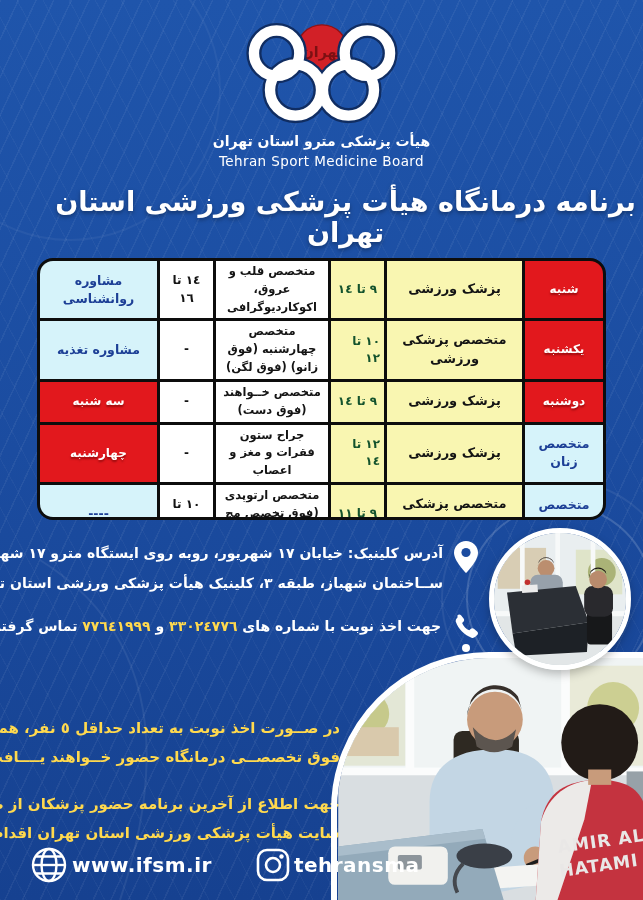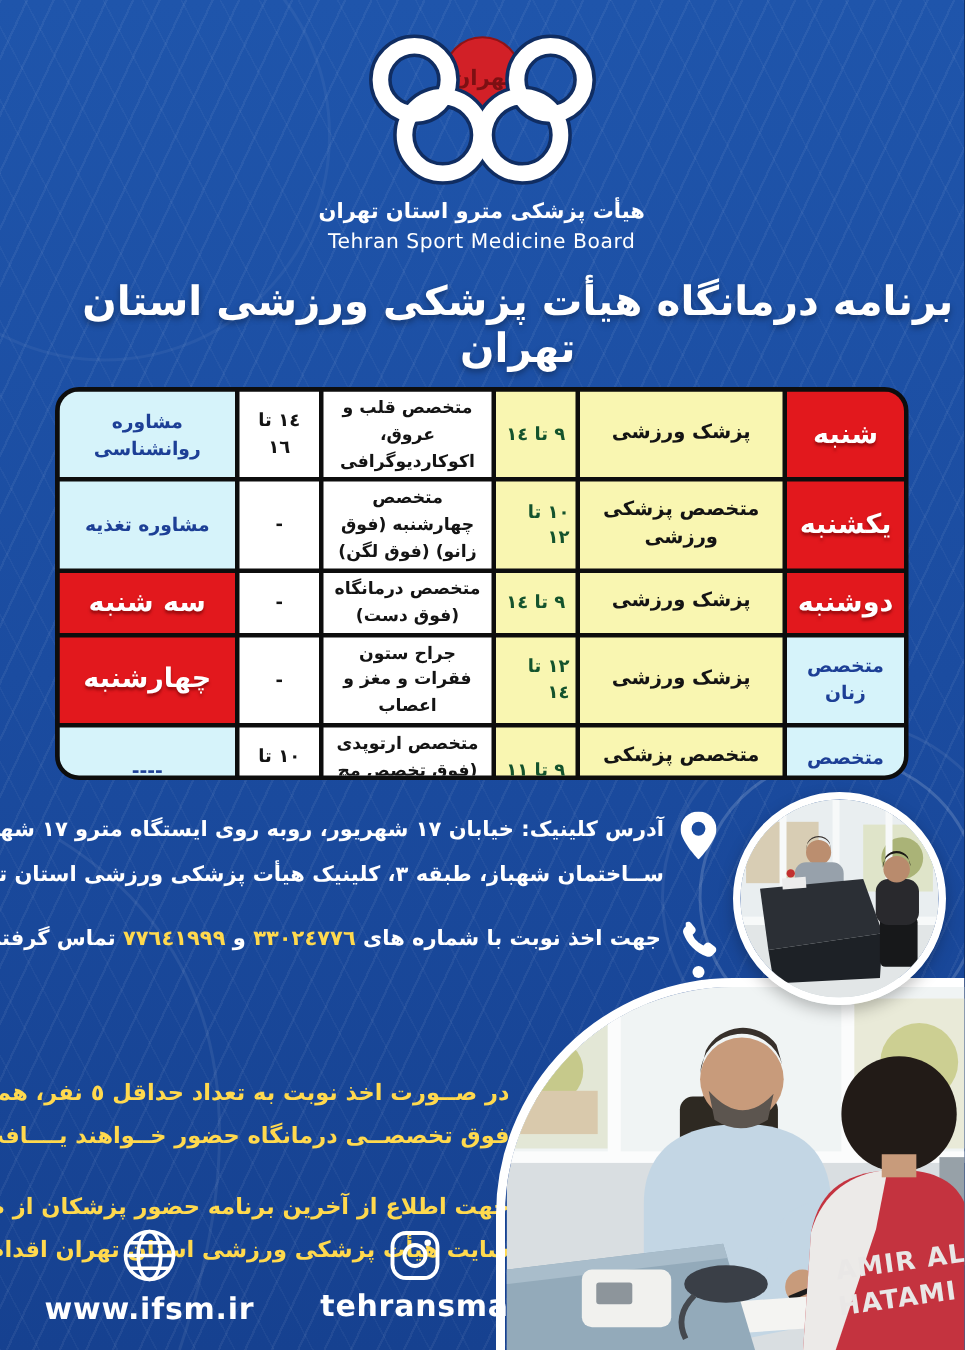--- a/index.html
+++ b/index.html
@@ -26,21 +26,21 @@
   }
   
   .sched{
     position:absolute;top:258px;right:37px;left:37px;height:262px;z-index:2;
     display:grid;grid-template-columns:78px 135px 53px 112px 53px 1fr;
     grid-template-rows:repeat(5,1fr);gap:3px;
     background:#0d0d0d;border:3px solid #0d0d0d;border-radius:16px;overflow:hidden;
     box-sizing:border-box;
   }
   .cell{display:flex;align-items:center;justify-content:center;text-align:center;padding:2px 4px;line-height:1.45;}
-  .c-day{background:#e2181d;color:#fff;font-weight:700;font-size:18px;text-shadow:0 2px 2px rgba(95,0,0,.55);}
+  .c-day{background:#e2181d;color:#fff;font-weight:700;font-size:12px;text-shadow:0 2px 2px rgba(95,0,0,.55);}
   .c-y{background:#f9f6b1;color:#141414;font-weight:700;font-size:13px;}
   .c-ty{background:#f9f6b1;color:#14532d;font-weight:700;font-size:12px;text-align:right;}
   .c-w{background:#ffffff;color:#141414;font-weight:700;font-size:11.5px;line-height:1.55;text-align:center;}
   .c-tw{background:#ffffff;color:#141414;font-weight:700;font-size:12px;}
   .c-c{background:#d6f3fa;color:#1d3f96;font-weight:700;font-size:12.5px;}
   
   .contact{position:absolute;top:538px;right:165px;left:26px;z-index:4;color:#fff;}
   .c-row{display:flex;gap:11px;align-items:flex-start;}
   .c-row.phone{margin-top:13px;align-items:center;}
   .c-icon{flex:0 0 auto;margin-top:3px;}
@@ -59,21 +59,21 @@
     box-shadow:0 4px 10px rgba(0,0,0,.25);
   }
   .photo-main{
     position:absolute;top:652px;left:331px;width:324px;height:260px;z-index:3;
     border:6px solid #fff;border-top-left-radius:158px;overflow:hidden;box-sizing:border-box;
   }
   .dot{position:absolute;left:462px;top:644px;width:8px;height:8px;border-radius:50%;background:#fff;z-index:6;}
   
   .footer{position:absolute;left:30px;bottom:16px;z-index:6;display:flex;direction:ltr;
           align-items:center;gap:44px;color:#fff;}
-  .f-item{display:flex;align-items:center;gap:4px;flex-direction:column;}
+  .f-item{display:flex;align-items:center;gap:4px;}
   .f-label{font-weight:700;font-size:20px;letter-spacing:.5px;direction:ltr;}
 </style>
 </head>
 <body>
 
 <div class="poster">
   <div class="pattern"></div>
 
   <svg class="decor" width="643" height="900" viewBox="0 0 643 900">
     <circle cx="560" cy="598" r="93" fill="none" stroke="rgba(255,255,255,0.16)" stroke-width="2"></circle>
@@ -118,21 +118,21 @@
     <div class="cell c-day">یکشنبه</div>
     <div class="cell c-y">متخصص پزشکی ورزشی</div>
     <div class="cell c-ty">١٠ تا ١٢</div>
     <div class="cell c-w">متخصص چهارشنبه (فوق زانو) (فوق لگن)</div>
     <div class="cell c-tw">-</div>
     <div class="cell c-c">مشاوره تغذیه</div>
 
     <div class="cell c-day">دوشنبه</div>
     <div class="cell c-y">پزشک ورزشی</div>
     <div class="cell c-ty">٩ تا ١٤</div>
-    <div class="cell c-w">متخصص درمانگاه (فوق دست)</div>
+    <div class="cell c-w">متخصص خــواهند (فوق دست)</div>
     <div class="cell c-tw">-</div>
     <div class="cell c-day">سه شنبه</div>
 
     <div class="cell c-c">متخصص زنان</div>
     <div class="cell c-y">پزشک ورزشی</div>
     <div class="cell c-ty">١٢ تا ١٤</div>
     <div class="cell c-w">جراح ستون فقرات و مغز و اعصاب</div>
     <div class="cell c-tw">-</div>
     <div class="cell c-day">چهارشنبه</div>
 

